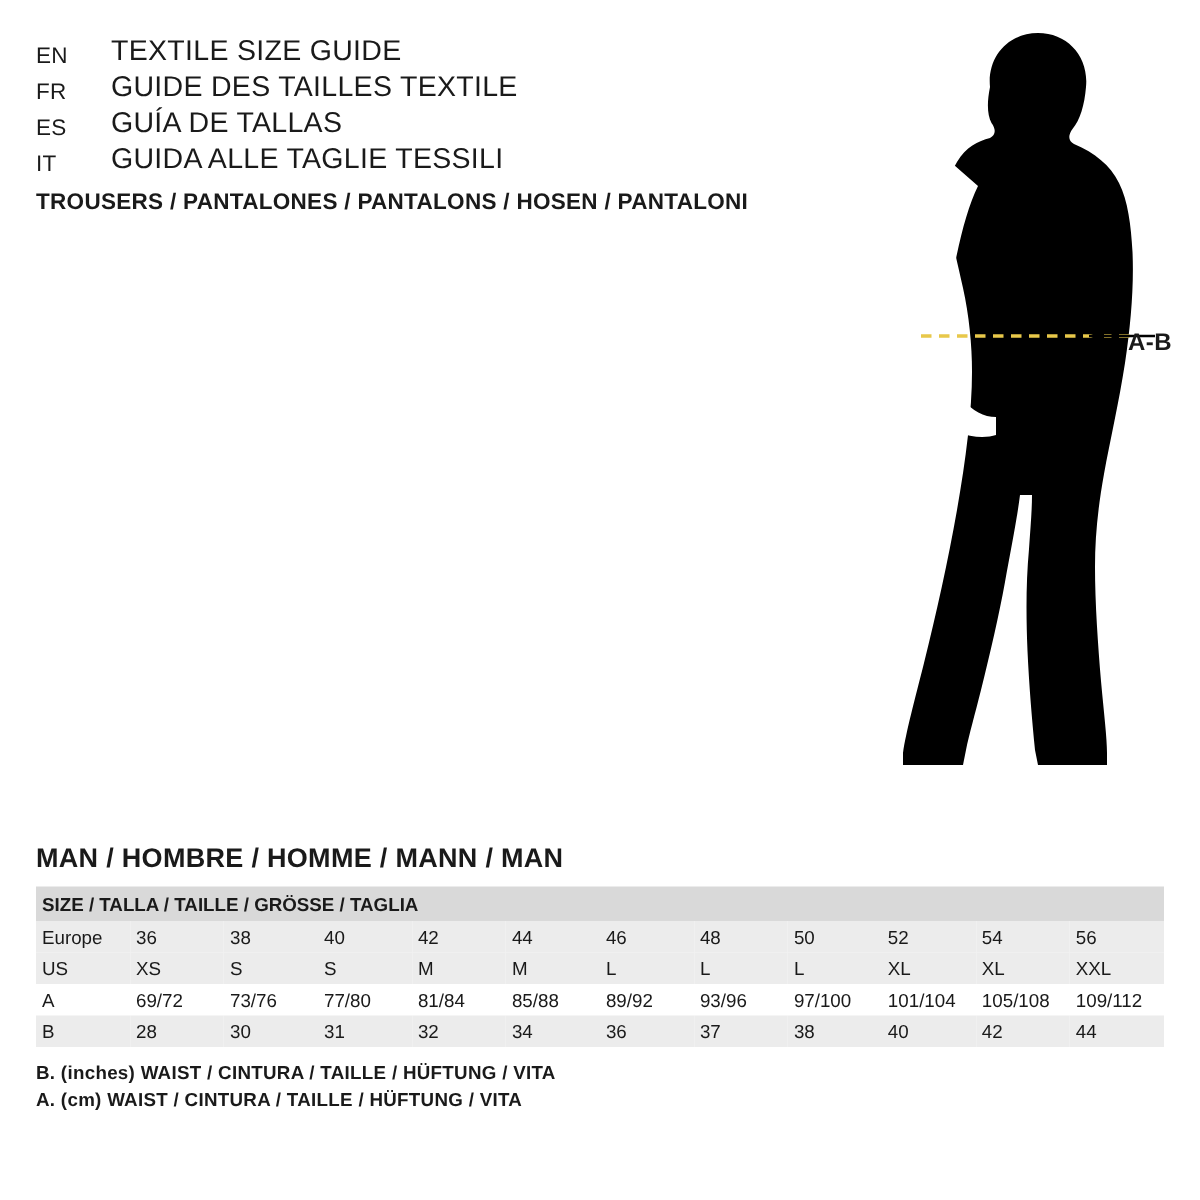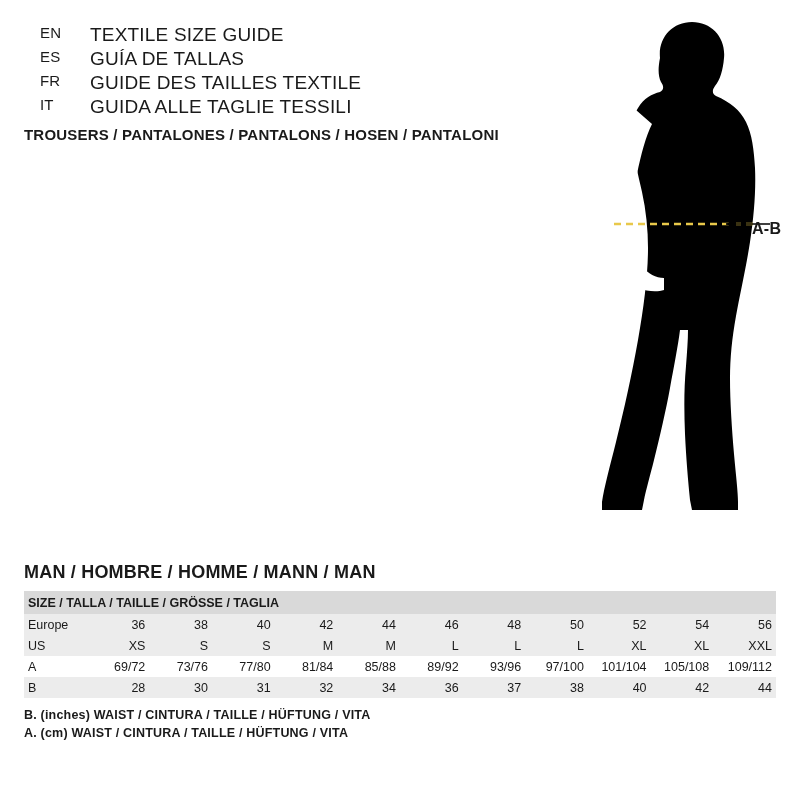--- a/index.html
+++ b/index.html
@@ -16,24 +16,23 @@
 
   
   .lang-block {
     position: absolute;
     left: 24px;
     top: 24px;
     width: 520px;
   }
   .lang-row {
     display: flex;
-    align-items: flex-start;
+    align-items: flex-end;
     height: 22px;
     margin-bottom: 2px;
-    margin-left: 16px;
   }
   .lang-code {
     width: 50px;
     font-size: 15px;
     letter-spacing: 0.2px;
     color: #1a1a1a;
   }
   .lang-text {
     font-size: 19px;
     letter-spacing: 0.2px;
@@ -94,21 +93,21 @@
   }
   .row-head td {
     background: #d9d9d9;
     font-weight: bold;
     height: 23px;
     font-size: 12.5px;
   }
   .row-grey td { background: #ececec; }
   .row-white td { background: #ffffff; }
   .col-label { width: 116px; text-align: left; padding-left: 6px; }
-  .cell { text-align: right; }
+  .cell { text-align: left; }
 
   .footnotes {
     margin-top: 10px;
   }
   .footnote {
     font-size: 12.5px;
     font-weight: bold;
     letter-spacing: 0.2px;
     color: #1a1a1a;
     margin-bottom: 4px;
@@ -116,26 +115,26 @@
 </style>
 </head>
 <body>
 
 <div class="lang-block">
   <div class="lang-row">
     <div class="lang-code">EN</div>
     <div class="lang-text">TEXTILE SIZE GUIDE</div>
   </div>
   <div class="lang-row">
+    <div class="lang-code">FR</div>
+    <div class="lang-text">GUIDE DES TAILLES TEXTILE</div>
+  </div>
+  <div class="lang-row">
     <div class="lang-code">ES</div>
     <div class="lang-text">GUÍA DE TALLAS</div>
-  </div>
-  <div class="lang-row">
-    <div class="lang-code">FR</div>
-    <div class="lang-text">GUIDE DES TAILLES TEXTILE</div>
   </div>
   <div class="lang-row">
     <div class="lang-code">IT</div>
     <div class="lang-text">GUIDA ALLE TAGLIE TESSILI</div>
   </div>
   <div class="garment-title">TROUSERS / PANTALONES / PANTALONS / HOSEN / PANTALONI</div>
 </div>
 
 <div class="figure-wrap">
   <svg width="250" height="520" viewBox="0 0 250 520" xmlns="http://www.w3.org/2000/svg">

